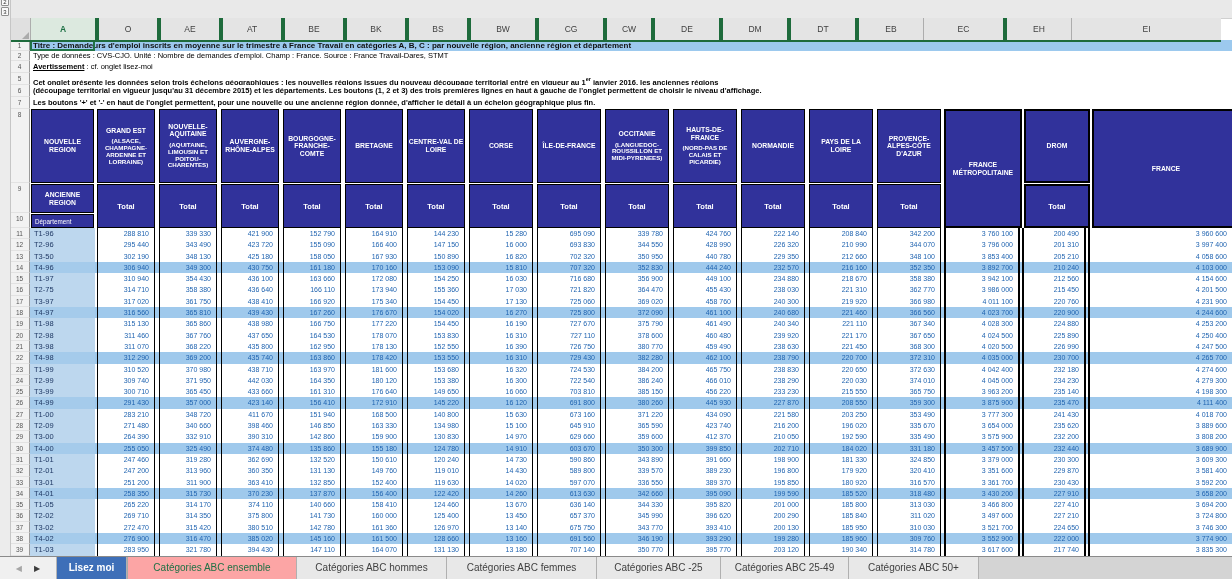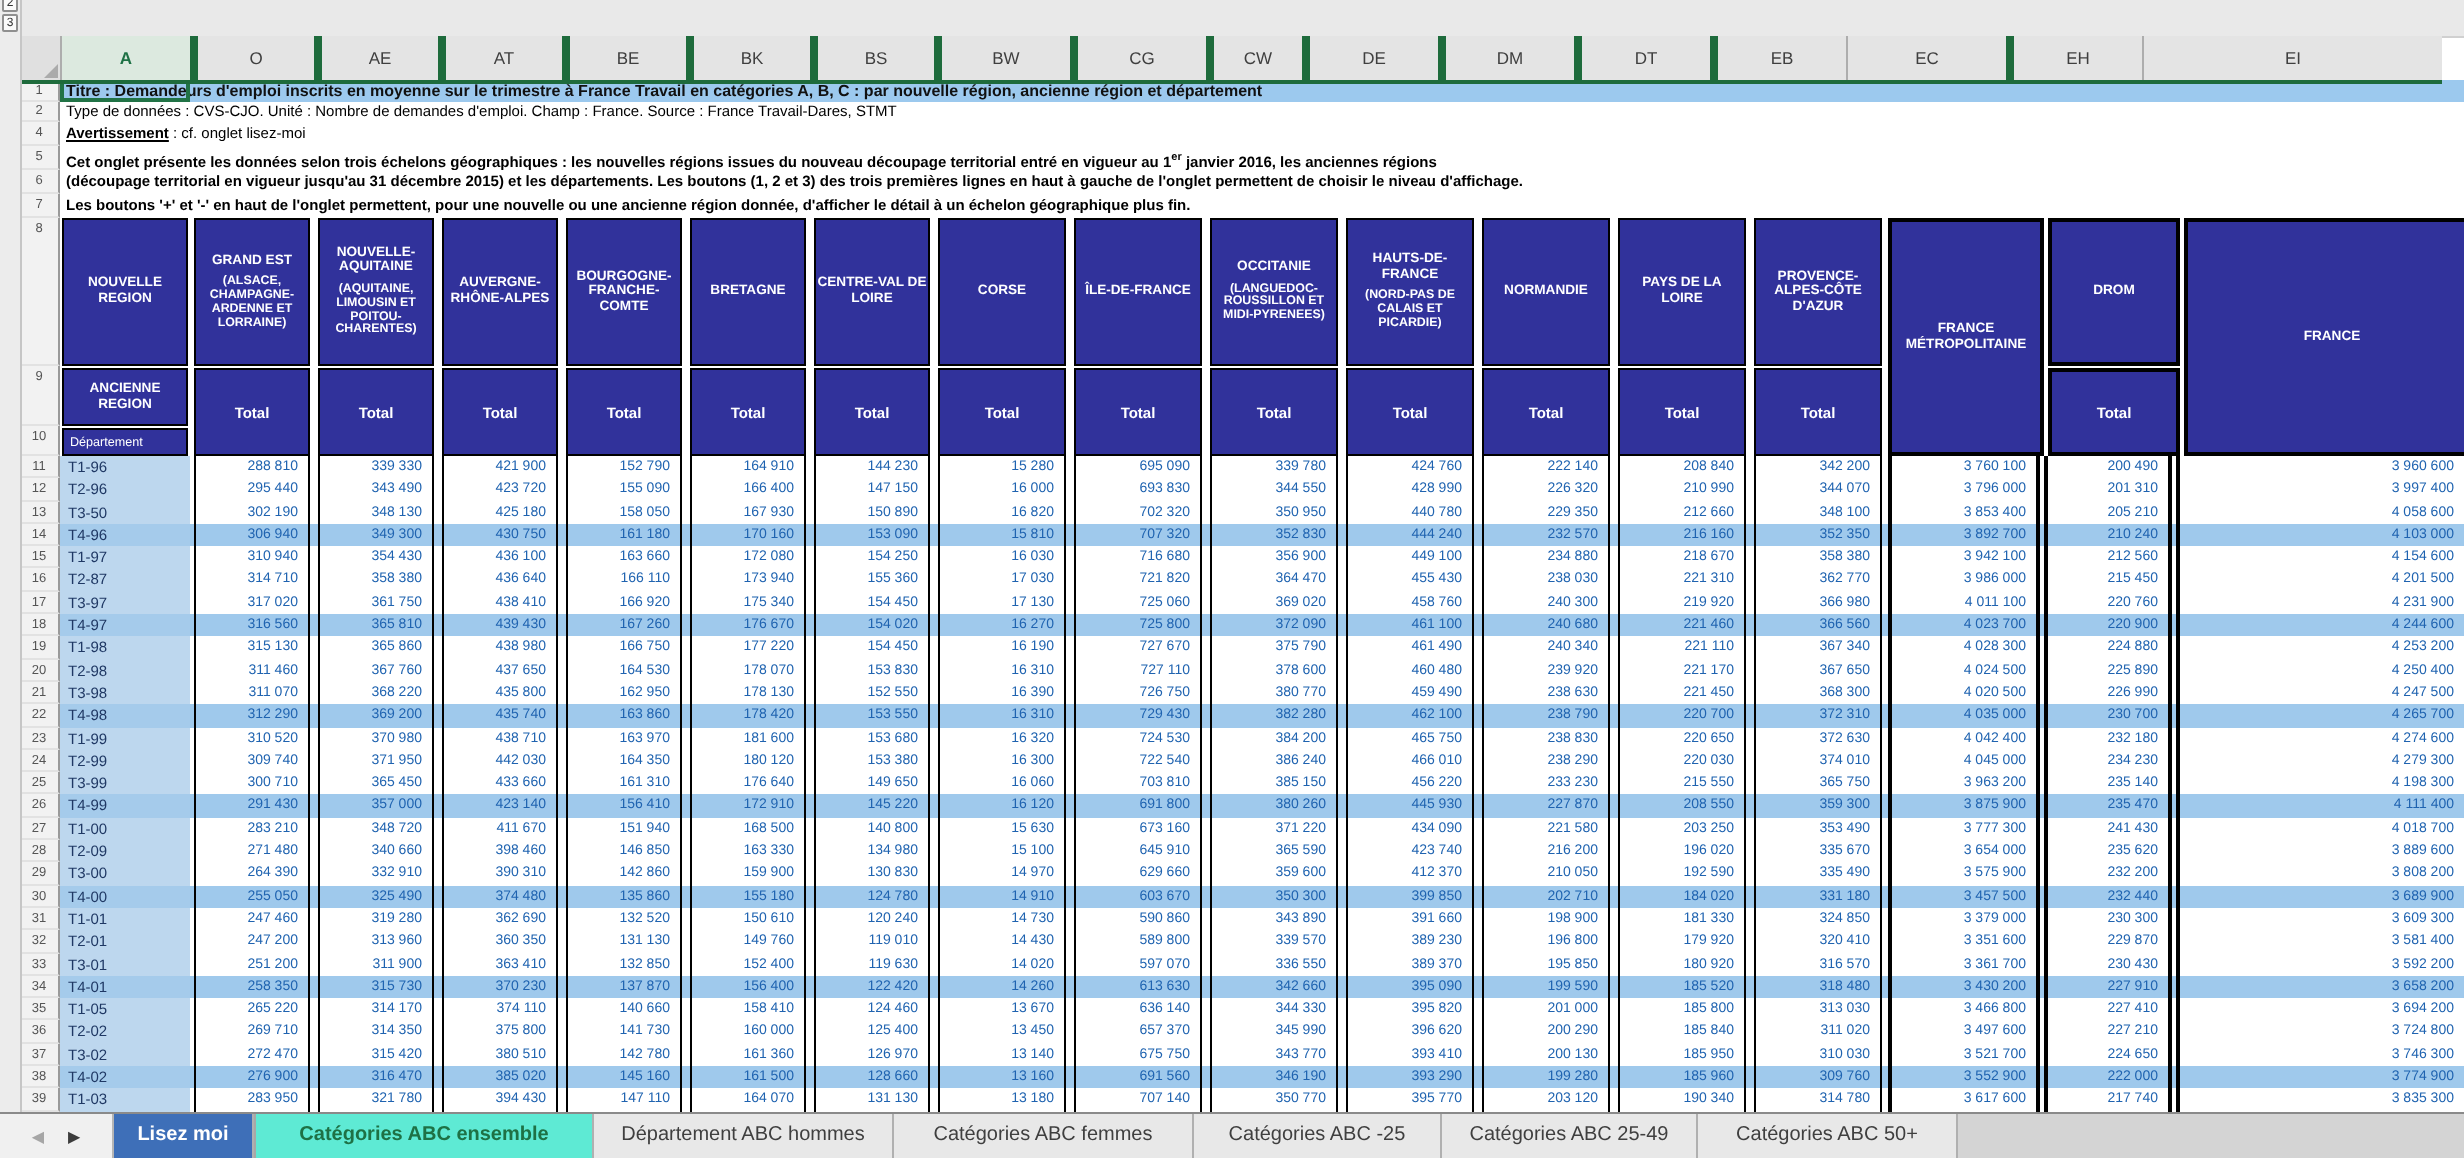--- a/index.html
+++ b/index.html
@@ -50,21 +50,21 @@
   .dc.thick{margin:0 1px;border-left:2px solid #000;border-right:2px solid #000;}
   
   .tabbar{position:absolute;left:0;top:556px;width:1232px;height:23px;background:#D4D4D4;border-top:1px solid #8A8A8A;
           display:flex;z-index:6;box-sizing:border-box;}
   .navarrows{width:56px;background:#F0F0F0;display:flex;align-items:center;justify-content:center;gap:12px;
              font-size:8px;border-right:1px solid #B5B5B5;}
   .navprev{color:#A6A6A6;} .navnext{color:#3C3C3C;}
   .tab{box-sizing:border-box;height:22px;line-height:22px;text-align:center;font-size:10px;color:#3F3F3F;
        background:#E8E8E8;border-right:1px solid #B0B0B0;overflow:hidden;white-space:nowrap;}
   .tab.blue{background:var(--tabblue);color:#FFF;font-weight:bold;}
-  .tab.active{background:#5eead4;color:var(--green);font-weight:bold;border-left:1px solid #A8A8A8;}
+  .tab.active{background:#fca5a5;color:var(--green);font-weight:normal;border-left:1px solid #A8A8A8;}
   .tab.partial{color:#8F8F8F;text-align:left;padding-left:14px;border-right:none;}
 </style>
 </head>
 <body>
 
 <div class="screen" style="--navy: #31329B; --blue: #1F63B0; --lnavy: #1F3864; --afill: #BDD7EE; --hl: #9FC9EC; --title: #9CC9EE; --green: #1E7145; --green2: #1E6B3C; --tabblue: #3E6FB8;">
 
   <div class="topstrip"></div>
 
   <div class="lstrip" id="lstrip">
@@ -377,21 +377,21 @@
           <div class="dc" style="width: 64px;">356 900</div>
           <div class="dc" style="width: 64px;">449 100</div>
           <div class="dc" style="width: 64px;">234 880</div>
           <div class="dc" style="width: 64px;">218 670</div>
           <div class="dc" style="width: 64px;">358 380</div>
           <div class="dc thick" style="width: 76px;">3 942 100</div>
           <div class="dc thick" style="width: 64px;">212 560</div>
           <div class="dc thick" style="width: 146px;">4 154 600</div>
         </div>
         <div class="drow">
-          <div class="lab">T2-87</div>
+          <div class="lab">T2-75</div>
           <div class="dc" style="width: 58px;">314 710</div>
           <div class="dc" style="width: 58px;">358 380</div>
           <div class="dc" style="width: 58px;">436 640</div>
           <div class="dc" style="width: 58px;">166 110</div>
           <div class="dc" style="width: 58px;">173 940</div>
           <div class="dc" style="width: 58px;">155 360</div>
           <div class="dc" style="width: 64px;">17 030</div>
           <div class="dc" style="width: 64px;">721 820</div>
           <div class="dc" style="width: 64px;">364 470</div>
           <div class="dc" style="width: 64px;">455 430</div>
@@ -843,21 +843,21 @@
   </div>
 
   <div class="tabbar">
     <div class="navarrows">
       <span class="navprev">◀</span>
       <span class="navnext">▶</span>
     </div>
     <span id="tabsHost" style="display:flex;">
         <div class="tab blue" style="width: 70px;">Lisez moi</div>
         <div class="tab active" style="width: 170px;">Catégories ABC ensemble</div>
-        <div class="tab " style="width: 150px;">Département ABC hommes</div>
+        <div class="tab " style="width: 150px;">Catégories ABC hommes</div>
         <div class="tab " style="width: 150px;">Catégories ABC femmes</div>
         <div class="tab " style="width: 124px;">Catégories ABC -25</div>
         <div class="tab " style="width: 128px;">Catégories ABC 25-49</div>
         <div class="tab " style="width: 130px;">Catégories ABC 50+</div>
       </span>
   </div>
 
 </div>
 
 </body></html>

